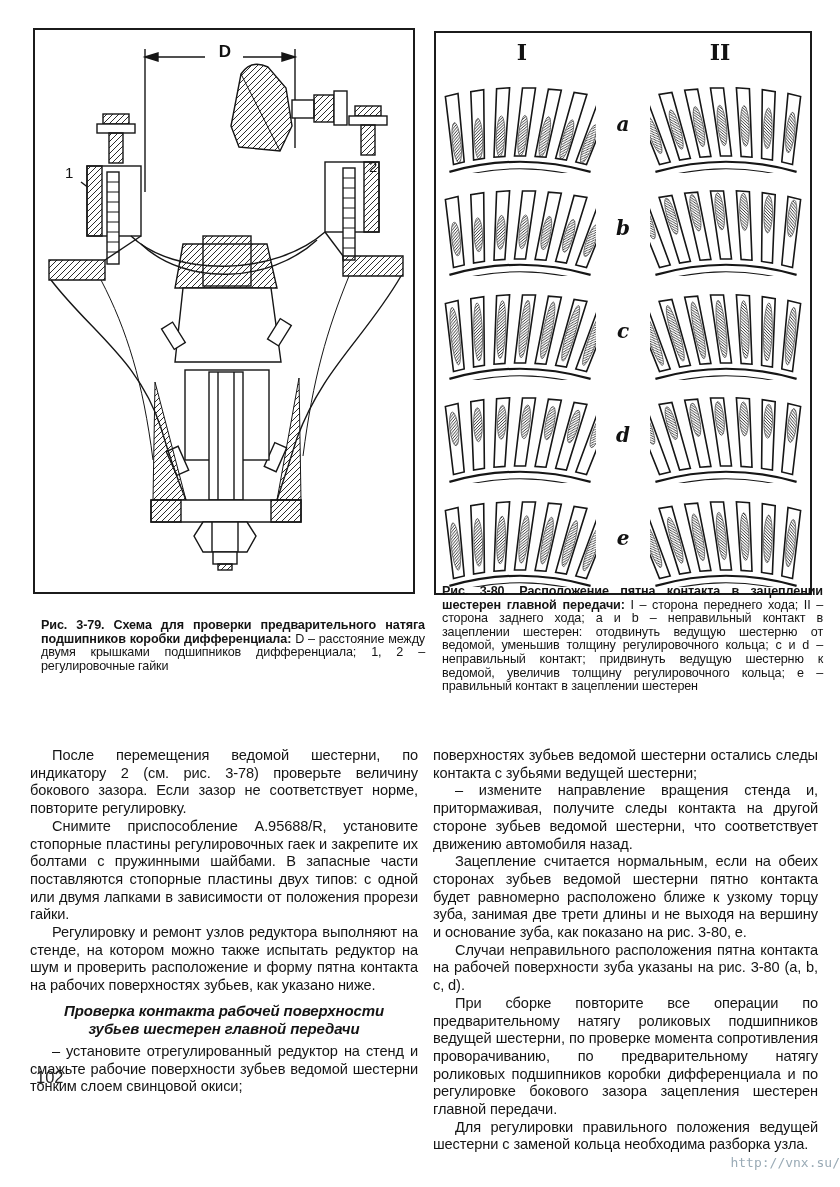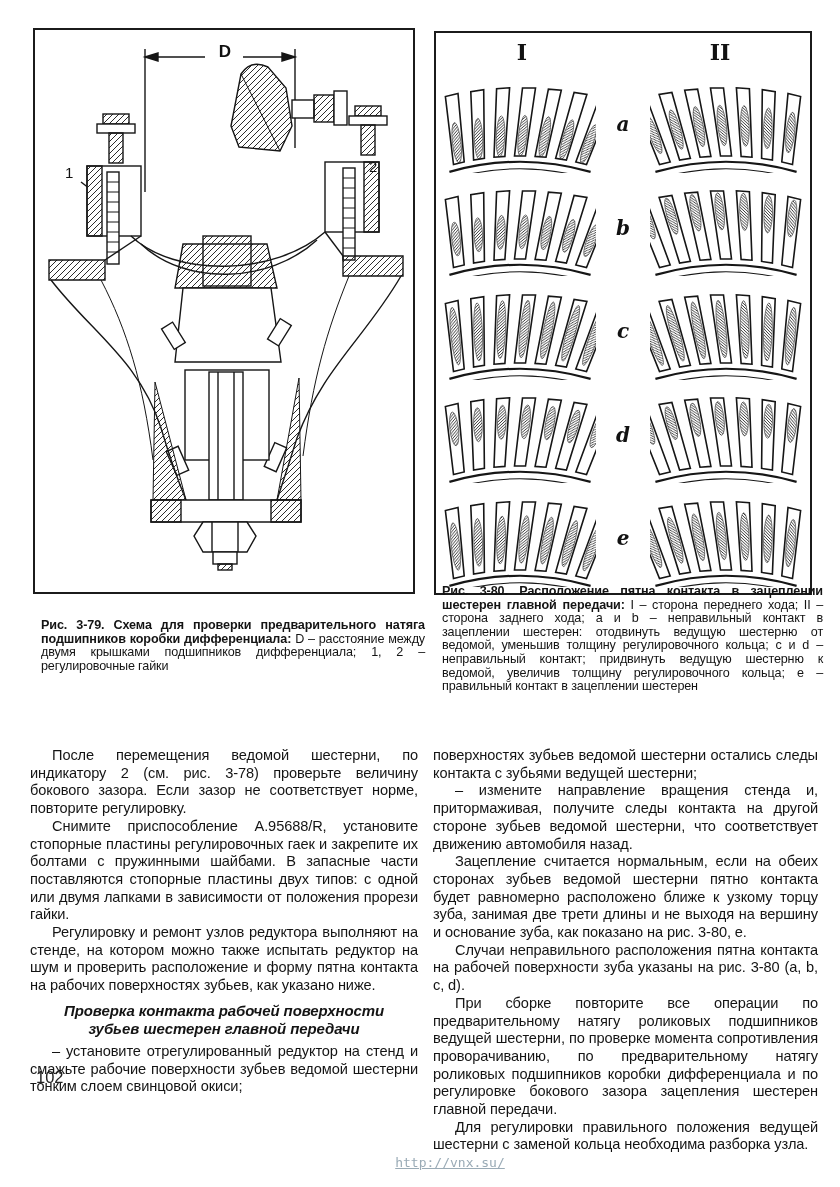--- a/index.html
+++ b/index.html
@@ -30,23 +30,23 @@
   .caption b{letter-spacing:-0.1px;}
   .col{position:absolute;top:747px;font-size:14.6px;line-height:17.7px;
         text-align:justify;letter-spacing:-0.1px;}
   #col-left{left:30px;width:388px;}
   #col-right{left:433px;width:385px;}
   .body-p{margin:0;text-indent:22px;}
   .noindent{text-indent:0;}
   .col-heading{margin:7px 15px 5px;text-align:center;text-indent:0;
         font-weight:bold;font-style:italic;font-size:15px;line-height:18px;}
   .page-number{position:absolute;left:36px;top:1068px;font-size:16.5px;color:#222;}
-  .watermark{position:absolute;left:60px;right:0;top:1155px;text-align:center;
+  .watermark{position:absolute;left:60px;right:0;top:1155px;text-align:right;
         font-family:"DejaVu Sans Mono",monospace;font-size:13px;color:#9aabb6;
-        text-decoration:underline;}
+        }
 </style>
 </head>
 <body>
 
 <svg width="0" height="0" style="position:absolute" aria-hidden="true">
   <defs>
     <pattern id="hatch" width="6" height="6" patternUnits="userSpaceOnUse">
       <path d="M-1,1 L1,-1 M0,6 L6,0 M5,7 L7,5" stroke="#2c2c2c" stroke-width="1"></path>
     </pattern>
     <pattern id="phatch" width="3" height="3" patternUnits="userSpaceOnUse">

